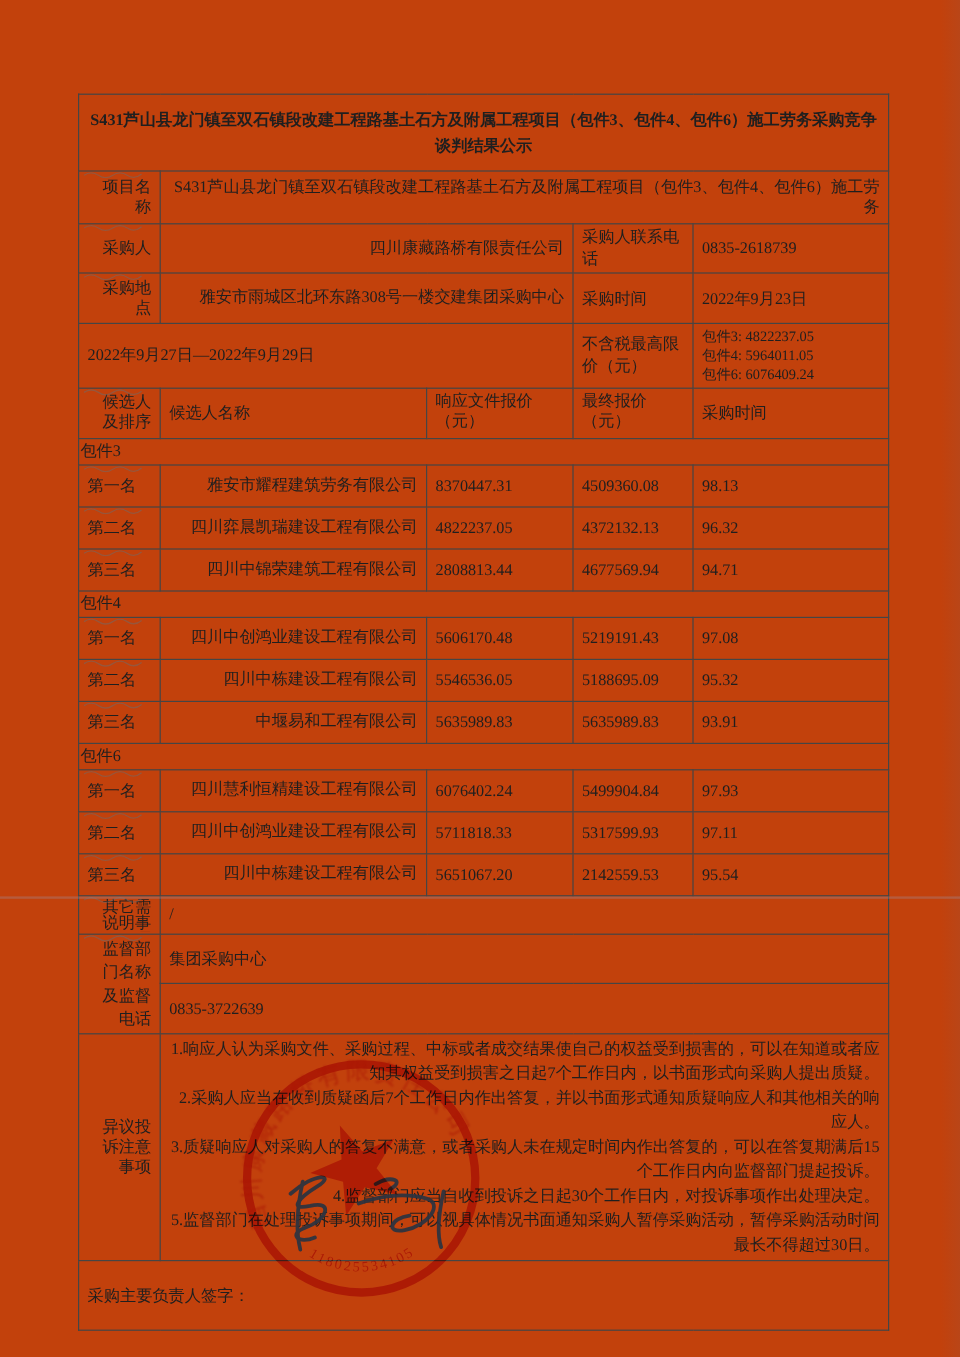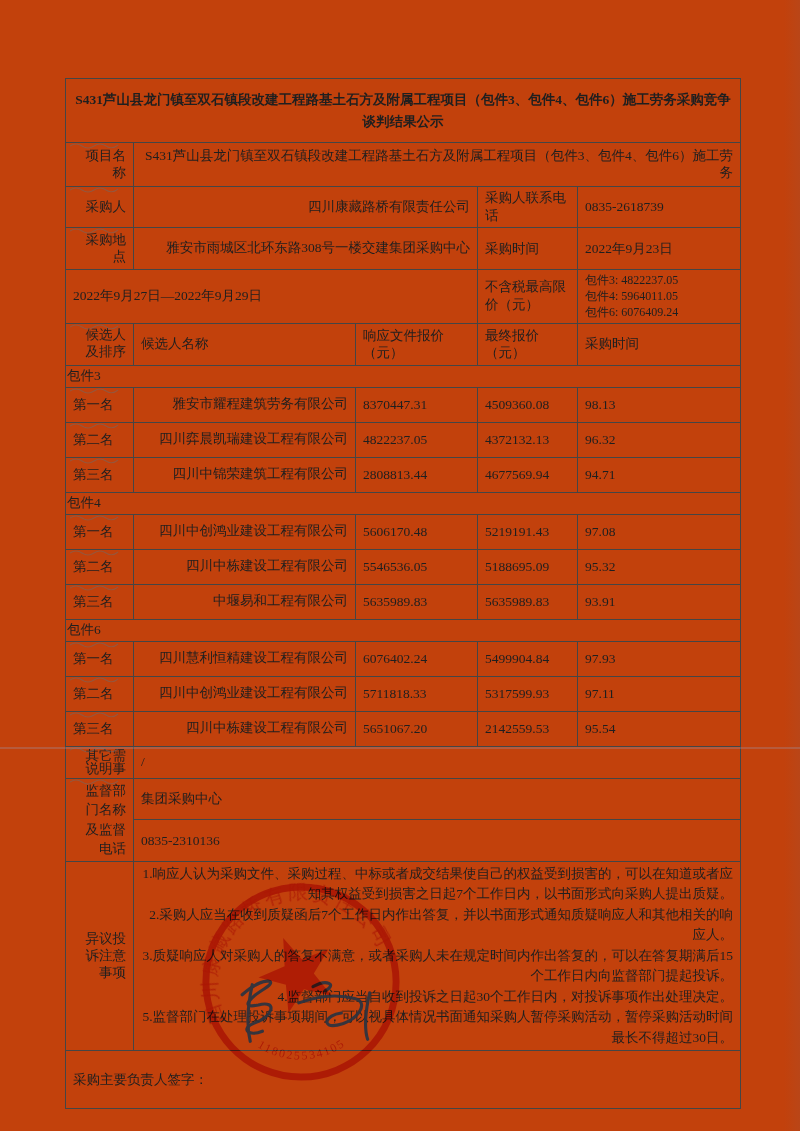--- a/index.html
+++ b/index.html
@@ -16,21 +16,21 @@
   table.doc{position:absolute;left:65px;top:78px;width:675px;
     border-collapse:collapse;table-layout:fixed;}
   .doc td{border:1px solid #454545;padding:2px 7px;font-size:13.5px;
     vertical-align:middle;position:relative;overflow:hidden;}
   .title-cell{font-size:19px;font-weight:bold;text-align:center;line-height:1.6;padding:6px 14px;}
   .lab{text-align:right;line-height:1.25;}
   .ctr{text-align:left;}
   .name{font-size:14px;}
   .num{font-family:"Liberation Serif","DejaVu Serif",serif;}
   .prices div{font-size:12px;line-height:1.35;white-space:nowrap;}
-  .two-line div{line-height:1.3;}
+  .two-line div{line-height:1.3;font-family:Liberation Mono, monospace;}
   .obj-text{font-size:13.2px;line-height:1.52;text-align:right;vertical-align:top;padding:5px 9px;margin-left:16px;}
   .clip2{height:27px;overflow:hidden;line-height:13.5px;}
   .sup-lab{text-align:right;line-height:1.45;}
   .sig-cell{font-size:14.5px;padding-left:5px;}
 
   tr.r-title{height:64px;} tr.r-proj{height:44px;} tr.r-buyer{height:40px;}
   tr.r-loc{height:42px;} tr.r-limit{height:52px;} tr.r-head{height:42px;}
   tr.r-sec{height:22px;} tr.r-cand{height:35px;} tr.r-other{height:28px;}
   tr.r-sup{height:31px;} tr.r-obj{height:172px;} tr.r-sig{height:58px;}
   tr.r-sec td{padding:1px;font-size:13.5px;}
@@ -261,21 +261,21 @@
     <tr class="r-sup">
       <td rowspan="2" class="sup-lab">
         <svg class="squig" width="50" height="8" viewBox="0 0 50 8">
               <path d="M1 5 Q7 1 13 5 T25 5 T37 5 T49 4" fill="none" stroke="#6b6b6b" stroke-width="1.1" opacity=".5"></path>
             </svg>
         <span>监督部门名称及监督电话</span>
       </td>
       <td colspan="4" class="ctr">集团采购中心</td>
     </tr>
     <tr class="r-sup">
-      <td colspan="4" class="ctr num">0835-2310136</td>
+      <td colspan="4" class="ctr num">0835-3722639</td>
     </tr>
 
     <tr class="r-obj">
       <td class="lab">
         <span>异议投诉注意事项</span>
       </td>
       <td colspan="4" class="obj-text">
         <div>1.响应人认为采购文件、采购过程、中标或者成交结果使自己的权益受到损害的，可以在知道或者应知其权益受到损害之日起7个工作日内，以书面形式向采购人提出质疑。</div>
         <div>2.采购人应当在收到质疑函后7个工作日内作出答复，并以书面形式通知质疑响应人和其他相关的响应人。</div>
         <div>3.质疑响应人对采购人的答复不满意，或者采购人未在规定时间内作出答复的，可以在答复期满后15个工作日内向监督部门提起投诉。</div>

